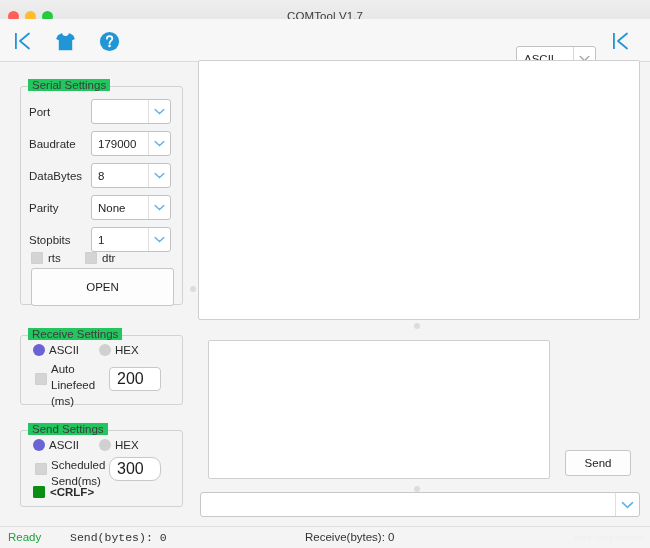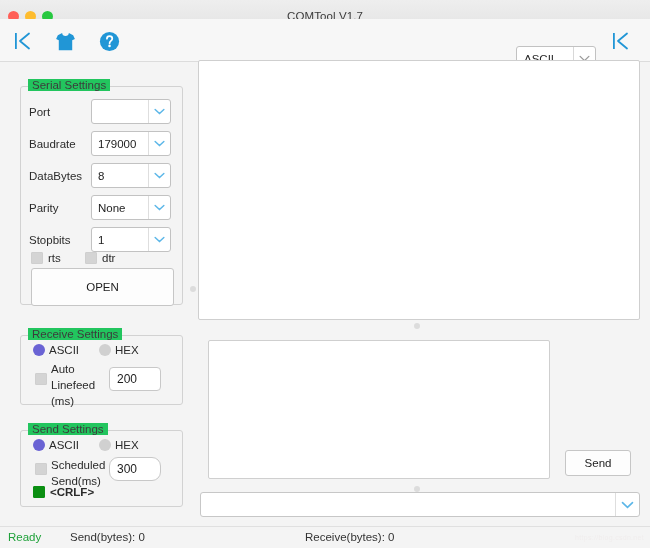--- a/index.html
+++ b/index.html
@@ -206,21 +206,21 @@
     font-size: 11.5px;
     color: #2b2b2b;
     cursor: pointer;
   }
 
   .numfield {
     position: absolute;
     background: #ffffff;
     border: 1px solid #c8c8c8;
     border-radius: 4px;
-    font-size: 12px;
+    font-size: 16px;
     color: #1d1d1d;
     padding-left: 7px;
     display: flex;
     align-items: center;
     font-family: "Liberation Sans", sans-serif;
   }
 
   .wraplbl {
     position: absolute;
     font-size: 11.5px;
@@ -277,21 +277,21 @@
     background: #f4f4f4;
   }
   .status-item {
     position: absolute;
     top: 4px;
     font-size: 11.5px;
     color: #333333;
     white-space: nowrap;
   }
   #status-ready { left: 8px; color: #1fa13a; }
-  #status-send  { left: 70px; }
+  #status-send  { left: 70px; font-family: Liberation Mono, monospace; }
   #status-recv  { left: 305px; }
   #watermark {
     position: absolute;
     right: 6px; top: 7px;
     font-size: 7px;
     color: #f0eded;
     letter-spacing: .3px;
   }
 </style>
 </head>

